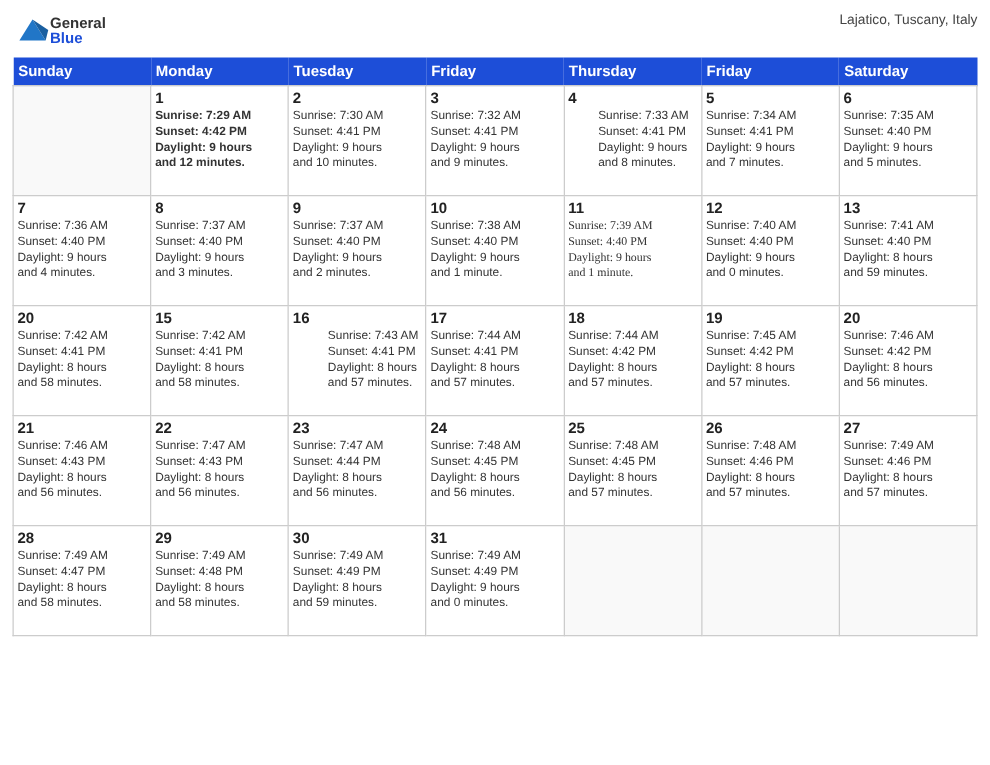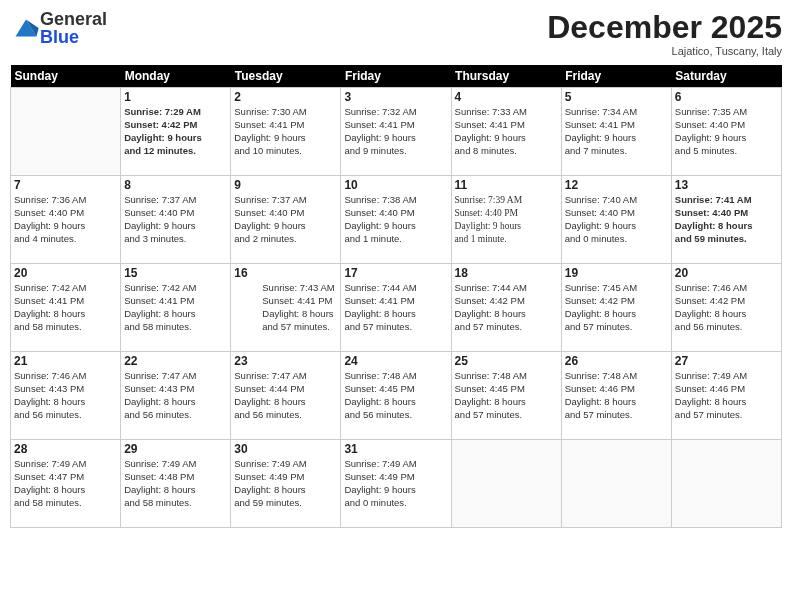--- a/index.html
+++ b/index.html
@@ -20,21 +20,21 @@
       display: flex;
       justify-content: space-between;
       align-items: flex-start;
       margin-bottom: 8px;
     }
     .logo {
       display: flex;
       align-items: center;
     }
     .logo-text {
-      font-size: 18px;
+      font-size: 12px;
       font-weight: bold;
       line-height: 1;
     }
     .logo-general { color: #333; }
     .logo-blue { color: #1d4ed8; margin-top: 47px; }
     .logo-icon {
       width: 28px;
       height: 28px;
       margin-left: 2px;
     }
@@ -50,21 +50,21 @@
     .cal-subtitle {
       font-size: 11px;
       color: #444;
     }
     table {
       width: 100%;
       border-collapse: collapse;
       table-layout: fixed;
     }
     th {
-      background-color: #000000;
+      background-color: #1d4ed8;
       color: #fff;
       padding: 4px 4px;
       font-size: 12px;
       font-weight: bold;
       text-align: left;
     }
     td {
       border: 1px solid #ccc;
       vertical-align: top;
       padding: 2px 3px;
@@ -102,21 +102,20 @@
         <polygon points="20,8 35,32 38,20" fill="#1a5fa0"></polygon>
       </svg>
       <div>
         <div class="logo-text">
           <span class="logo-general">General</span><br>
           <span class="logo-blue">Blue</span>
         </div>
       </div>
     </div>
     <div class="title-block">
-      <div class="cal-title">December 2025</div>
       <div class="cal-subtitle">Lajatico, Tuscany, Italy</div>
     </div>
   </div>
 
   <table>
     <thead>
       <tr>
 
       <th>Sunday</th>
           <th>Monday</th>
@@ -146,21 +145,21 @@
           </td>
           <td>
             <span class="day-num">3</span>
             <div class="day-info" style="white-space: pre-line;">Sunrise: 7:32 AM
 Sunset: 4:41 PM
 Daylight: 9 hours
 and 9 minutes.</div>
           </td>
           <td>
             <span class="day-num">4</span>
-            <div class="day-info" style="white-space: pre-line;">Sunrise: 7:33 AM
+            <div class="day-info" style="white-space: pre-line; margin-left: 24px;">Sunrise: 7:33 AM
 Sunset: 4:41 PM
 Daylight: 9 hours
 and 8 minutes.</div>
           </td>
           <td>
             <span class="day-num">5</span>
             <div class="day-info" style="white-space: pre-line;">Sunrise: 7:34 AM
 Sunset: 4:41 PM
 Daylight: 9 hours
 and 7 minutes.</div>
@@ -211,21 +210,21 @@
           </td>
           <td>
             <span class="day-num">12</span>
             <div class="day-info" style="white-space: pre-line;">Sunrise: 7:40 AM
 Sunset: 4:40 PM
 Daylight: 9 hours
 and 0 minutes.</div>
           </td>
           <td>
             <span class="day-num">13</span>
-            <div class="day-info" style="white-space: pre-line; font-weight: bold;">Sunrise: 7:41 AM
+            <div class="day-info" style="white-space: pre-line;">Sunrise: 7:41 AM
 Sunset: 4:40 PM
 Daylight: 8 hours
 and 59 minutes.</div>
           </td>
         </tr>
         <tr>
           <td>
             <span class="day-num">20</span>
             <div class="day-info" style="white-space: pre-line;">Sunrise: 7:42 AM
 Sunset: 4:41 PM

